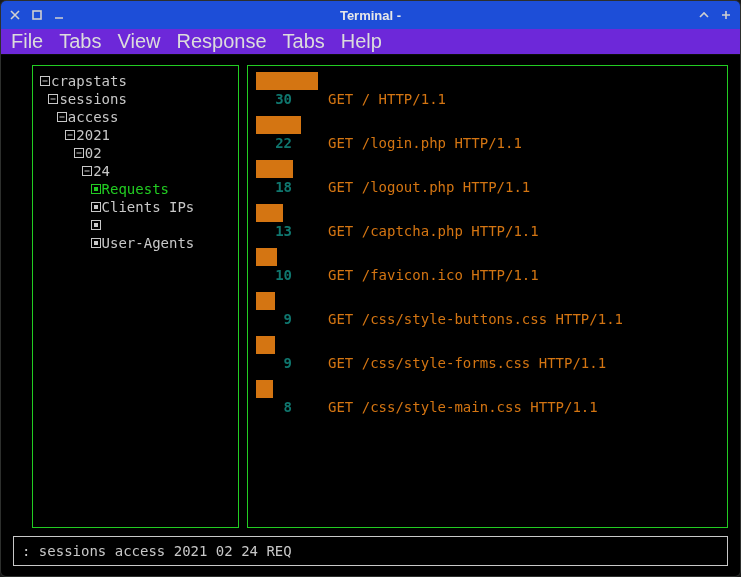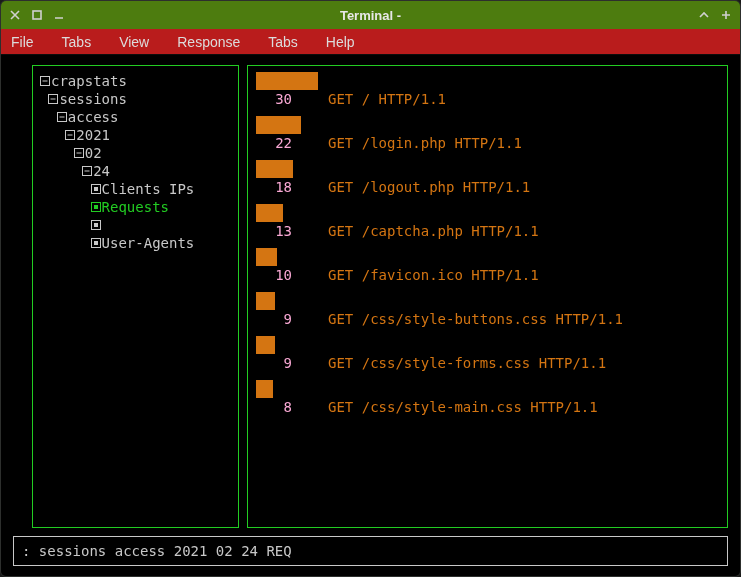--- a/index.html
+++ b/index.html
@@ -15,43 +15,43 @@
   .window {
     width: 100%; height: 100%;
     display: flex; flex-direction: column;
     border: 1px solid #2d2f2d;
     border-radius: 6px;
     overflow: hidden;
   }
   
   .titlebar {
     height: 28px;
-    background: #4d7c0f;
+    background: #1d4ed8;
     display: flex; align-items: center;
     padding: 0 8px;
     color: #e8e8e8;
     font-family: sans-serif;
     font-size: 13px;
     position: relative;
   }
   .titlebar .left-controls { display: flex; gap: 10px; align-items: center;}
   .titlebar .title { position: absolute; left: 0; right: 0; text-align: center; font-weight: bold; pointer-events: none;}
   .titlebar .right-controls { margin-left: auto; display: flex; gap: 10px; align-items:center;}
   .tb-icon { width: 12px; height: 12px; display: inline-flex; align-items:center; justify-content:center; cursor: pointer;}
   .tb-icon svg { width: 12px; height: 12px; stroke: #d0d0d0; fill: none; stroke-width: 1.6; }
   
   .menubar {
     height: 26px;
-    background: #b91c1c;
+    background: #6d28d9;
     display: flex; align-items: center;
     padding: 0 10px;
-    gap: 28px;
+    gap: 16px;
     color: #dcdcdc;
     font-family: sans-serif;
-    font-size: 14px;
+    font-size: 20px;
     border-bottom: 1px solid #0c0c0c;
   }
   .menubar .menu-item { cursor: pointer; }
   
   .content {
     flex: 1;
     background: #000;
     padding: 10px 12px 10px 12px;
     display: flex; flex-direction: column;
     gap: 8px;
@@ -104,22 +104,23 @@
   .chart-bar {
     background: #d47512;
     height: 18px;
   }
   .chart-line {
     display: flex; align-items: center;
     height: 18px; line-height: 18px;
   }
   .chart-count {
     width: 32px; text-align: right;
-    color: #f9a8d4;
+    color: #0f766e;
     margin-left: 4px;
+    font-weight: bold;
   }
   .chart-label {
     margin-left: 36px;
     color: #d47512;
   }
   .status-bar {
     border: 1px solid #c8c8c8;
     padding: 6px 8px;
     color: #c8c8c8;
     height: 30px;
@@ -193,28 +194,28 @@
                 <line class="minus" x1="3.5" y1="6" x2="8.5" y2="6"></line>
               </svg></span><span class="label">2021</span></div>
           <div class="tree-row"><span>    </span><span class="glyph"><svg viewBox="0 0 12 12">
                 <rect class="box" x="1.5" y="1.5" width="9" height="9"></rect>
                 <line class="minus" x1="3.5" y1="6" x2="8.5" y2="6"></line>
               </svg></span><span class="label">02</span></div>
           <div class="tree-row"><span>     </span><span class="glyph"><svg viewBox="0 0 12 12">
                 <rect class="box" x="1.5" y="1.5" width="9" height="9"></rect>
                 <line class="minus" x1="3.5" y1="6" x2="8.5" y2="6"></line>
               </svg></span><span class="label">24</span></div>
+          <div class="tree-row selected"><span>      </span><span class="glyph"><svg viewBox="0 0 12 12">
+                <rect class="box" x="1.5" y="1.5" width="9" height="9"></rect>
+                <rect class="inner" x="4" y="4" width="4" height="4"></rect>
+              </svg></span><span class="label">Requests</span></div>
           <div class="tree-row"><span>      </span><span class="glyph"><svg viewBox="0 0 12 12">
                 <rect class="box" x="1.5" y="1.5" width="9" height="9"></rect>
                 <rect class="inner" x="4" y="4" width="4" height="4"></rect>
               </svg></span><span class="label">Clients IPs</span></div>
-          <div class="tree-row selected"><span>      </span><span class="glyph"><svg viewBox="0 0 12 12">
-                <rect class="box" x="1.5" y="1.5" width="9" height="9"></rect>
-                <rect class="inner" x="4" y="4" width="4" height="4"></rect>
-              </svg></span><span class="label">Requests</span></div>
           <div class="tree-row"><span>      </span><span class="glyph"><svg viewBox="0 0 12 12">
                 <rect class="box" x="1.5" y="1.5" width="9" height="9"></rect>
                 <rect class="inner" x="4" y="4" width="4" height="4"></rect>
               </svg></span></div>
           <div class="tree-row"><span>      </span><span class="glyph"><svg viewBox="0 0 12 12">
                 <rect class="box" x="1.5" y="1.5" width="9" height="9"></rect>
                 <rect class="inner" x="4" y="4" width="4" height="4"></rect>
               </svg></span><span class="label">User-Agents</span></div>
         </div>
       <div class="right-pane" id="chart-pane">

